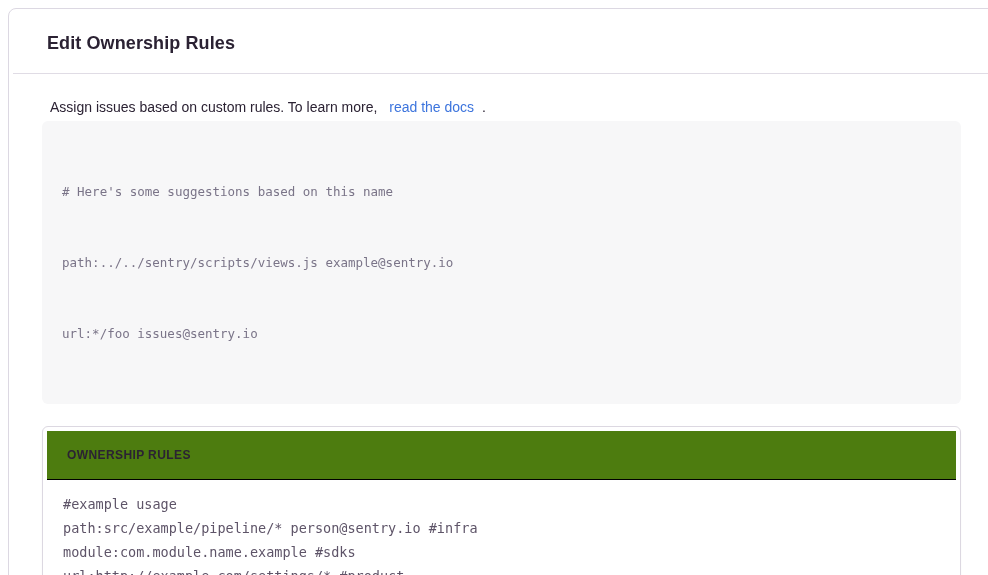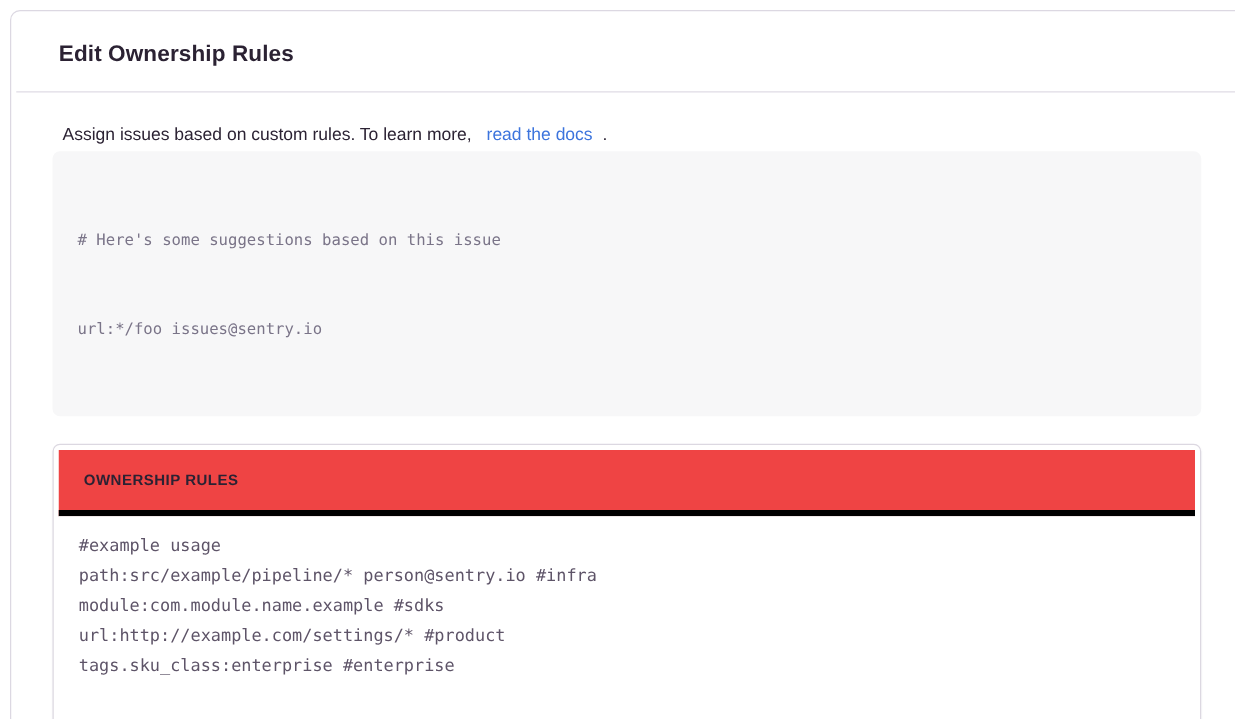--- a/index.html
+++ b/index.html
@@ -62,22 +62,22 @@
   }
 
   .rules-panel {
     border: 1px solid #dcd8e1;
     border-radius: 6px;
     background: #ffffff;
     overflow: hidden;
     box-shadow: 0 1px 2px rgba(43, 34, 51, 0.03);
   }
   .rules-panel-header {
-    background: #ef4444;
-    border-bottom: 5px solid #000000;
+    background: #4d7c0f;
+    border-bottom: 1px solid #000000;
     padding: 13px 16px;
   }
   .rules-panel-title {
     font-size: 12px;
     font-weight: 700;
     letter-spacing: 0.4px;
     color: #2b2233;
     text-transform: uppercase;
     line-height: 14px;
   }
@@ -105,21 +105,22 @@
 
   <div class="modal-header">
     <div class="modal-title">Edit Ownership Rules</div>
   </div>
 
   <div class="modal-body">
 
     <div class="intro"><span>Assign issues based on custom rules. To learn more, </span><a>read the docs</a><span>.</span></div>
 
     <div class="suggestions">
-      <div># Here's some suggestions based on this issue</div>
+      <div># Here's some suggestions based on this name</div>
+      <div>path:../../sentry/scripts/views.js example@sentry.io</div>
       <div>url:*/foo issues@sentry.io</div>
     </div>
 
     <div class="rules-panel">
       <div class="rules-panel-header">
         <div class="rules-panel-title">OWNERSHIP RULES</div>
       </div>
       <textarea class="rules-textarea" spellcheck="false" style="">#example usage
 path:src/example/pipeline/* person@sentry.io #infra
 module:com.module.name.example #sdks

